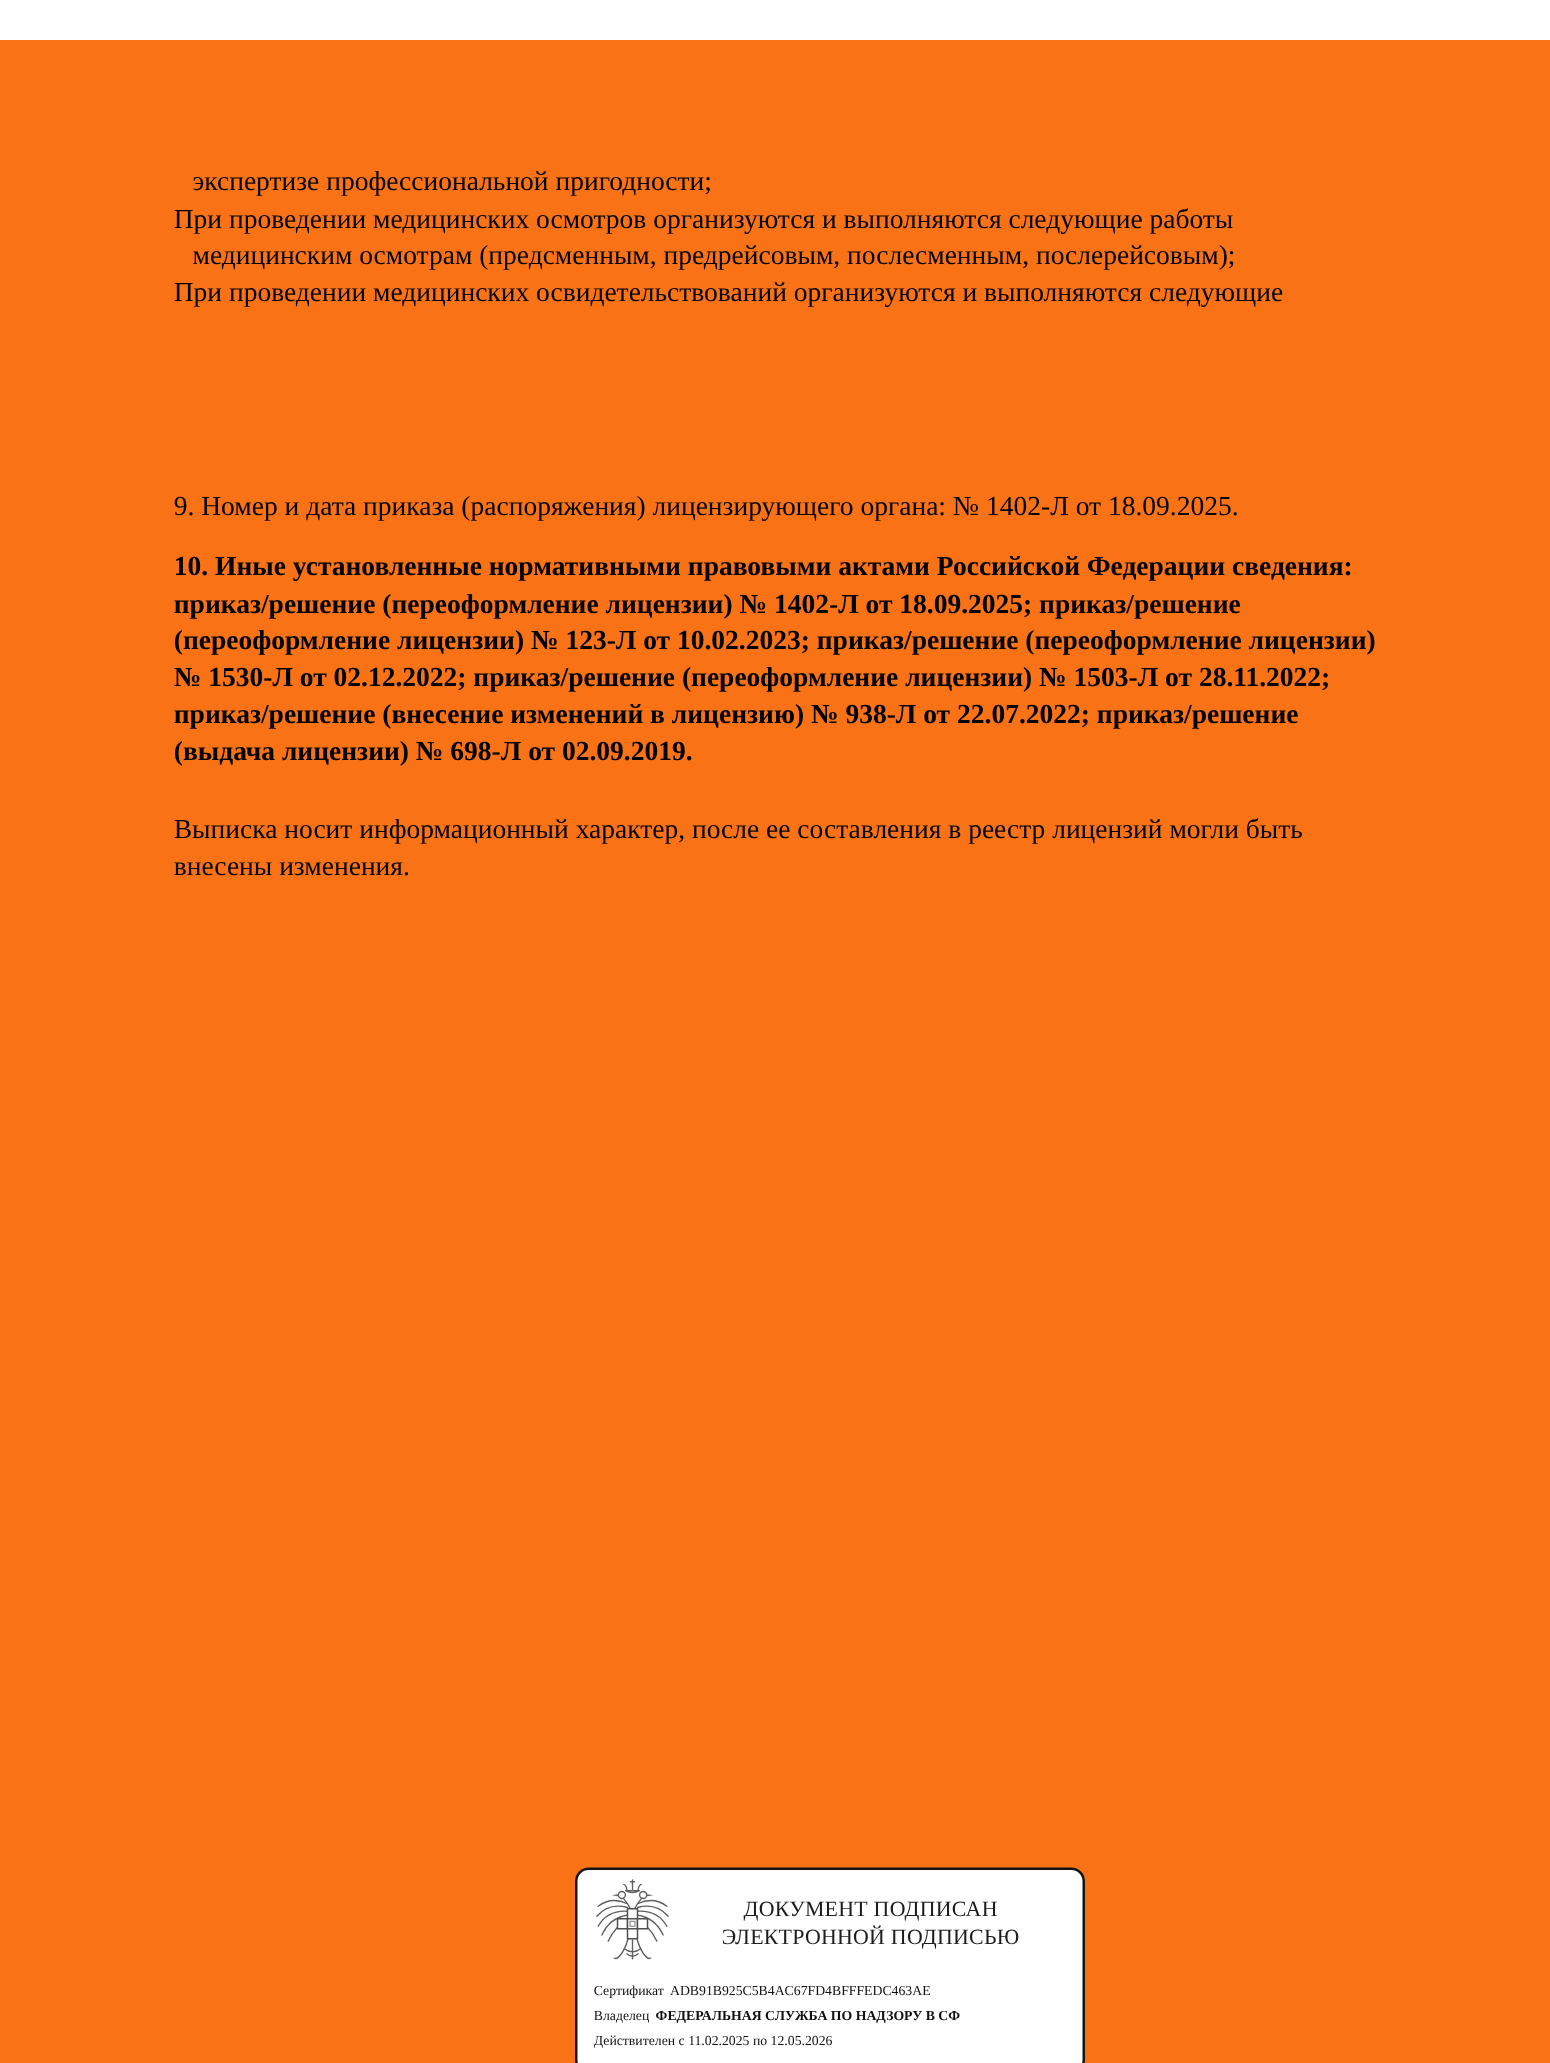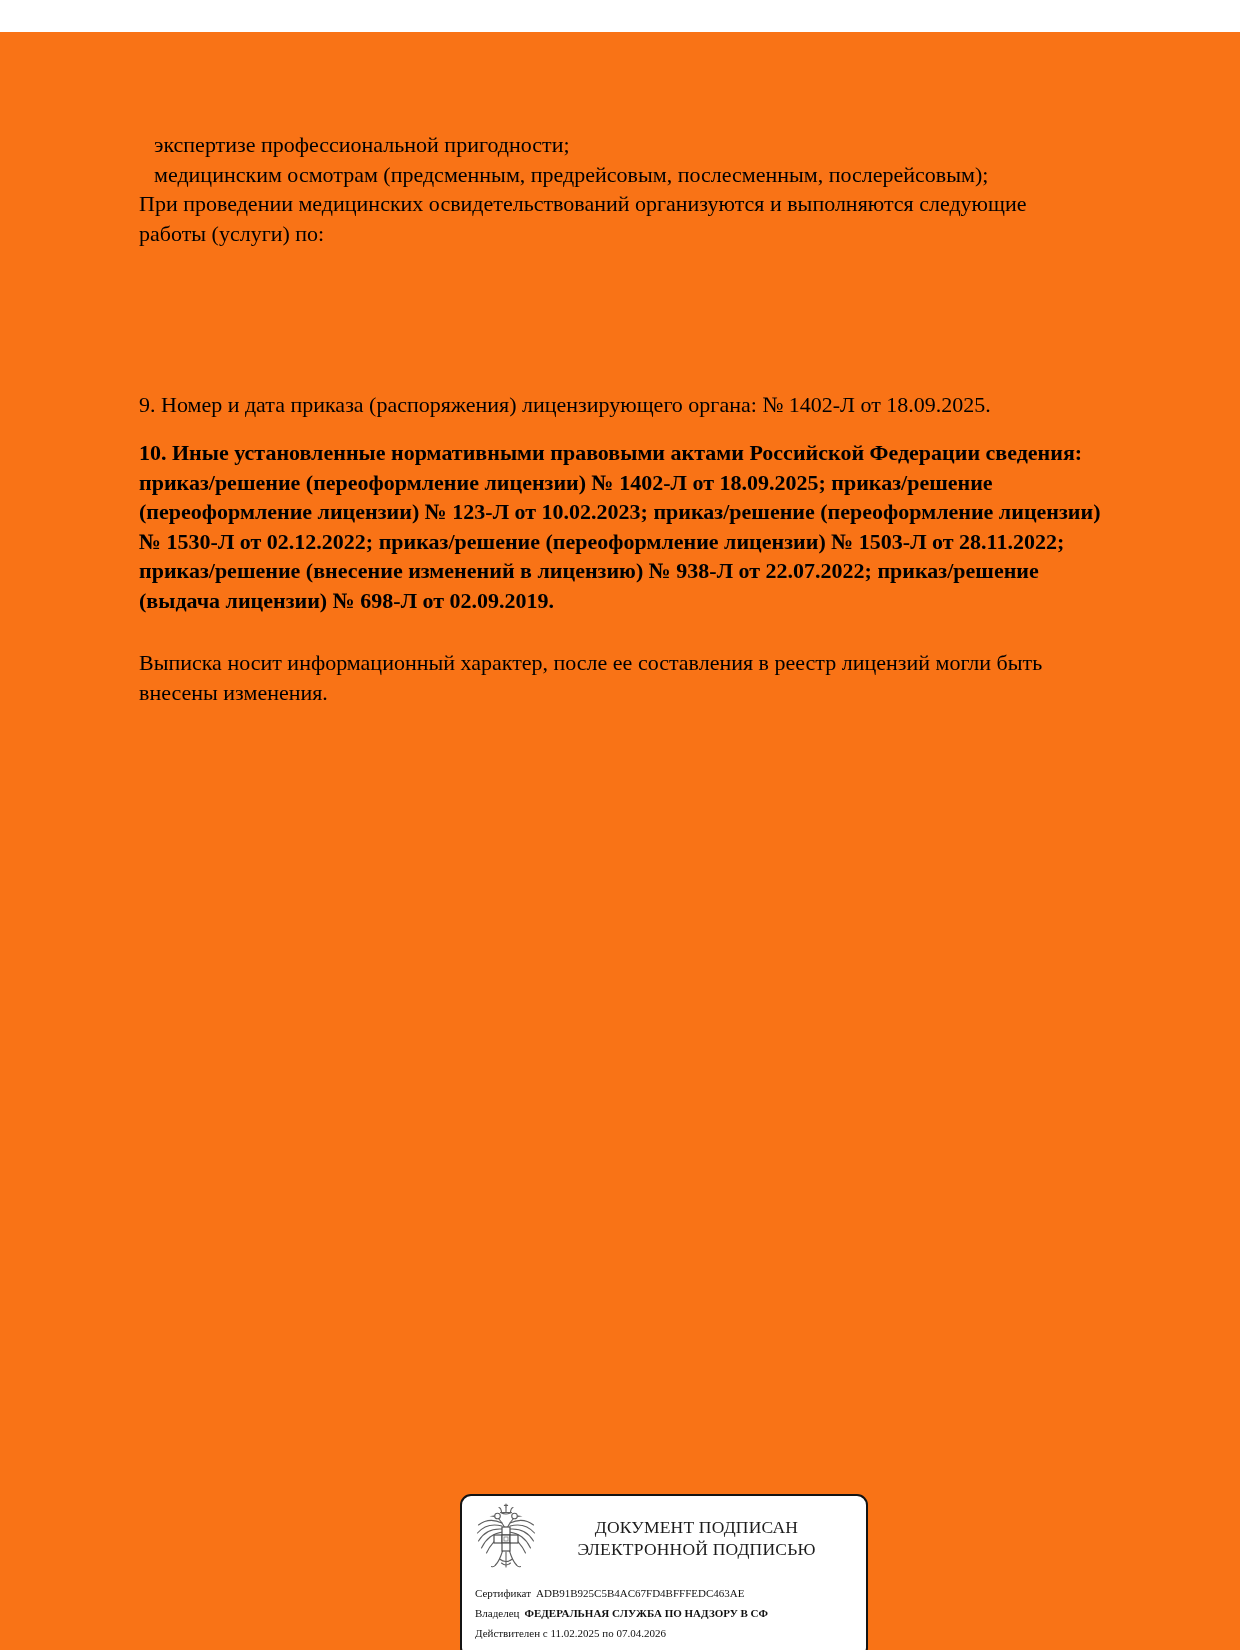--- a/index.html
+++ b/index.html
@@ -65,23 +65,23 @@
   .stamp-lines .lbl { margin-right: 5px; }
   .owner-value { font-weight: bold; }
 </style>
 </head>
 <body>
 
 <div class="page">
 
   <div class="textblock" id="block1">
     <div class="line indent">экспертизе профессиональной пригодности;</div>
+    <div class="line">При проведении медицинских осмотров организуются и выполняются следующие работы</div>
     <div class="line indent">медицинским осмотрам (предсменным, предрейсовым, послесменным, послерейсовым);</div>
     <div class="line">При проведении медицинских освидетельствований организуются и выполняются следующие</div>
-    <div class="line">работы (услуги) по:</div>
   </div>
 
   <div class="textblock" id="section9">
     <div class="line">9. Номер и дата приказа (распоряжения) лицензирующего органа: № 1402-Л от 18.09.2025.</div>
   </div>
 
   <div class="textblock" id="section10">
     <div class="line">10. Иные установленные нормативными правовыми актами Российской Федерации сведения:</div>
     <div class="line">приказ/решение (переоформление лицензии) № 1402-Л от 18.09.2025; приказ/решение</div>
     <div class="line">(переоформление лицензии) № 123-Л от 10.02.2023; приказ/решение (переоформление лицензии)</div>
@@ -145,17 +145,17 @@
         <div>ЭЛЕКТРОННОЙ ПОДПИСЬЮ</div>
       </div>
     </div>
     <div class="stamp-lines">
       <div>
         <span class="lbl">Сертификат</span><span>ADB91B925C5B4AC67FD4BFFFEDC463AE</span>
       </div>
       <div>
         <span class="lbl">Владелец</span><span class="owner-value">ФЕДЕРАЛЬНАЯ СЛУЖБА ПО НАДЗОРУ В СФ</span>
       </div>
-      <div>Действителен с 11.02.2025 по 07.04.2026</div>
+      <div>Действителен с 11.02.2025 по 12.05.2026</div>
     </div>
   </div>
 
 </div>
 
 </body></html>

